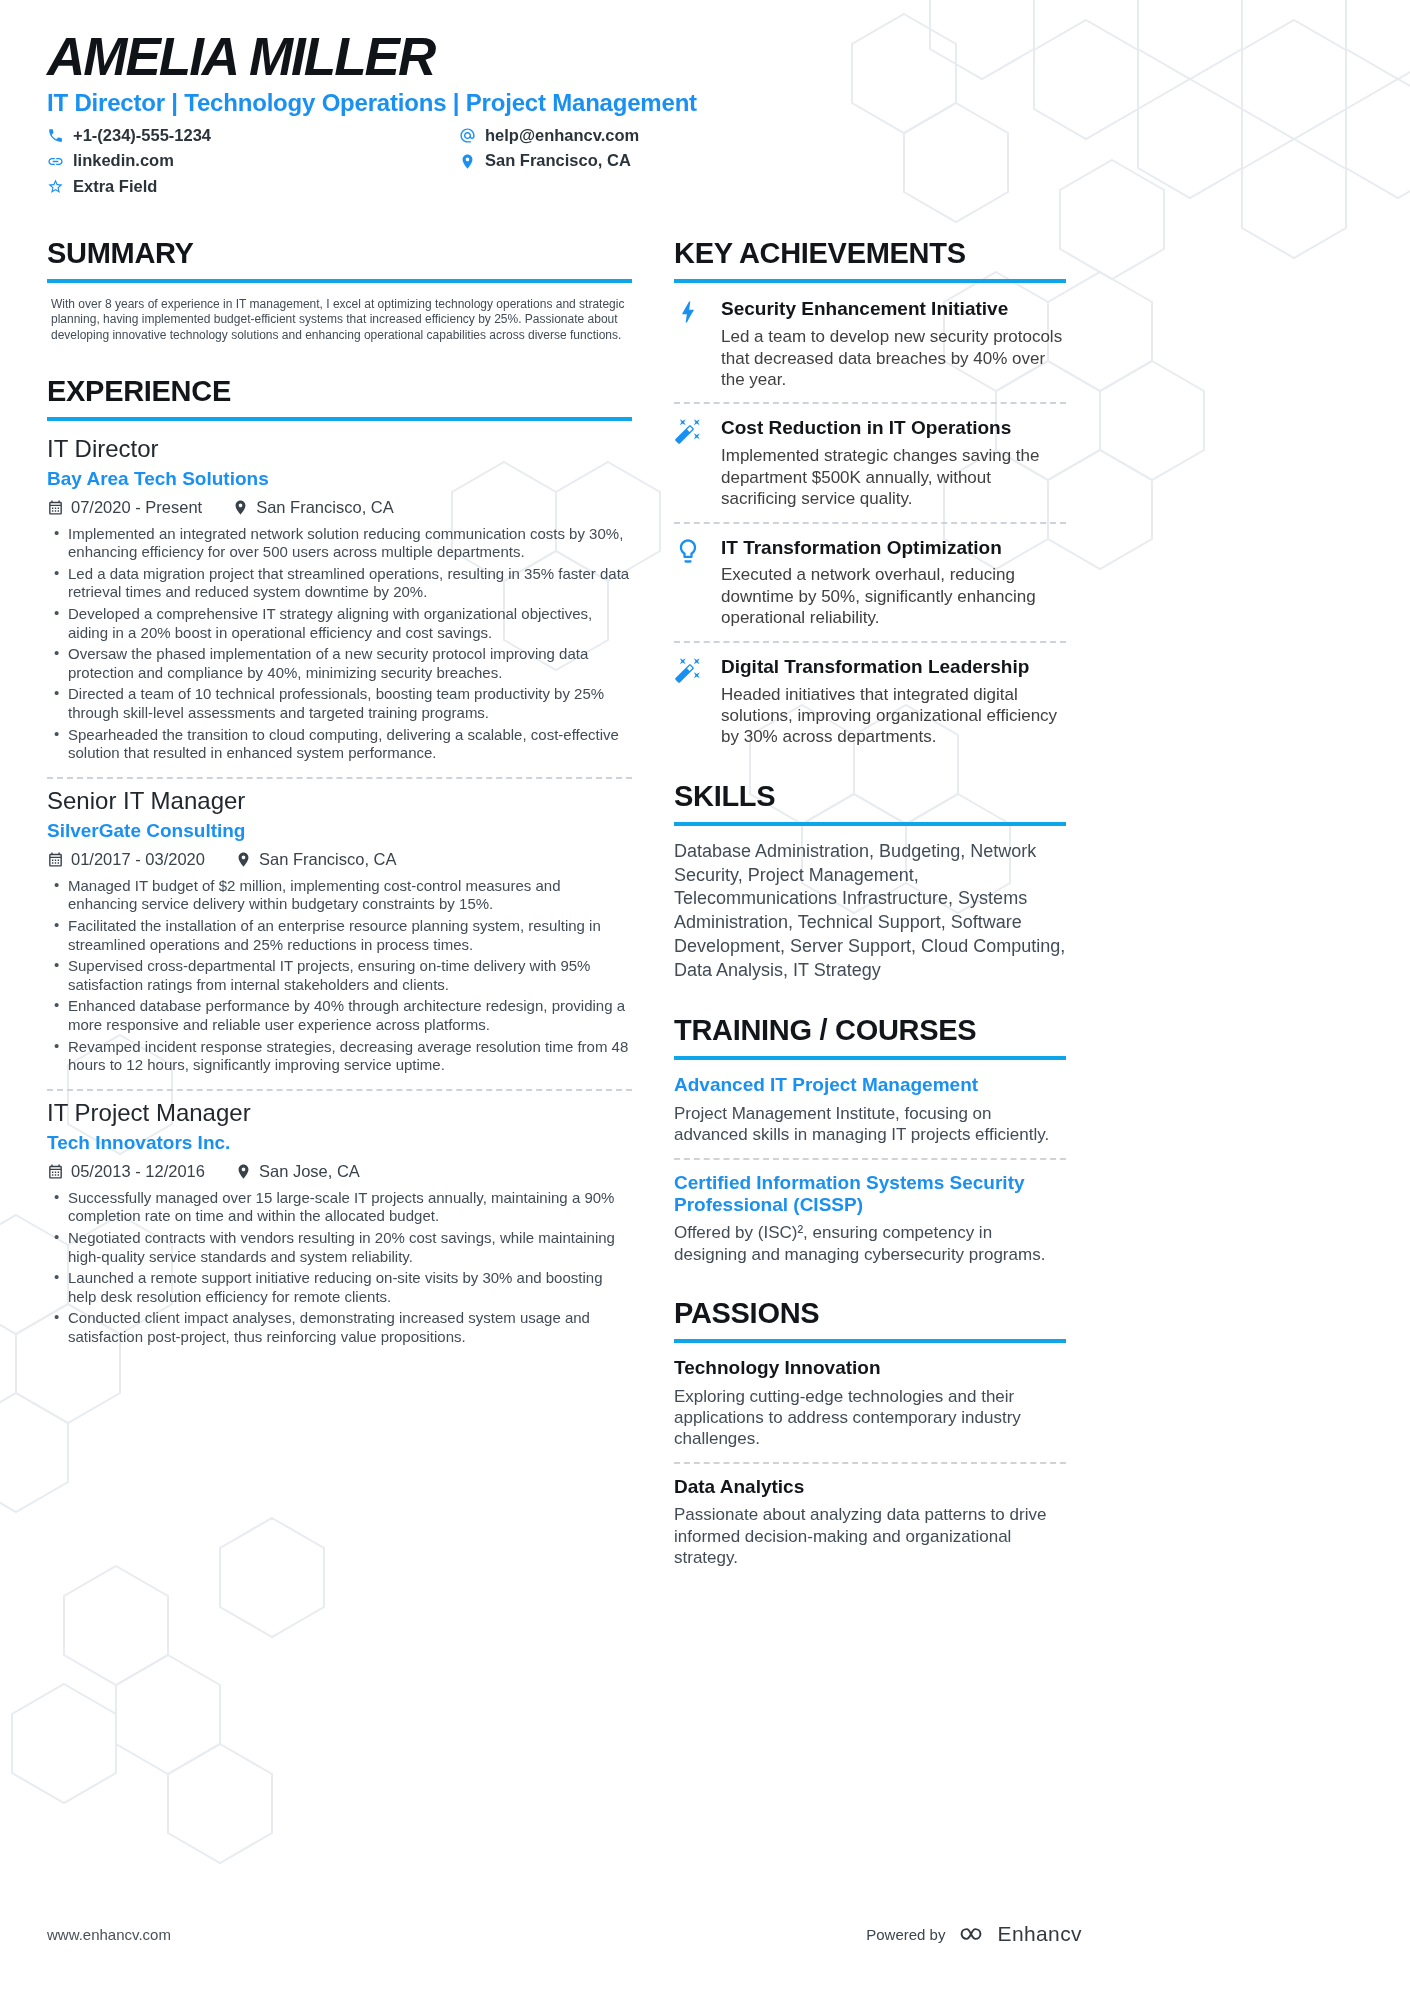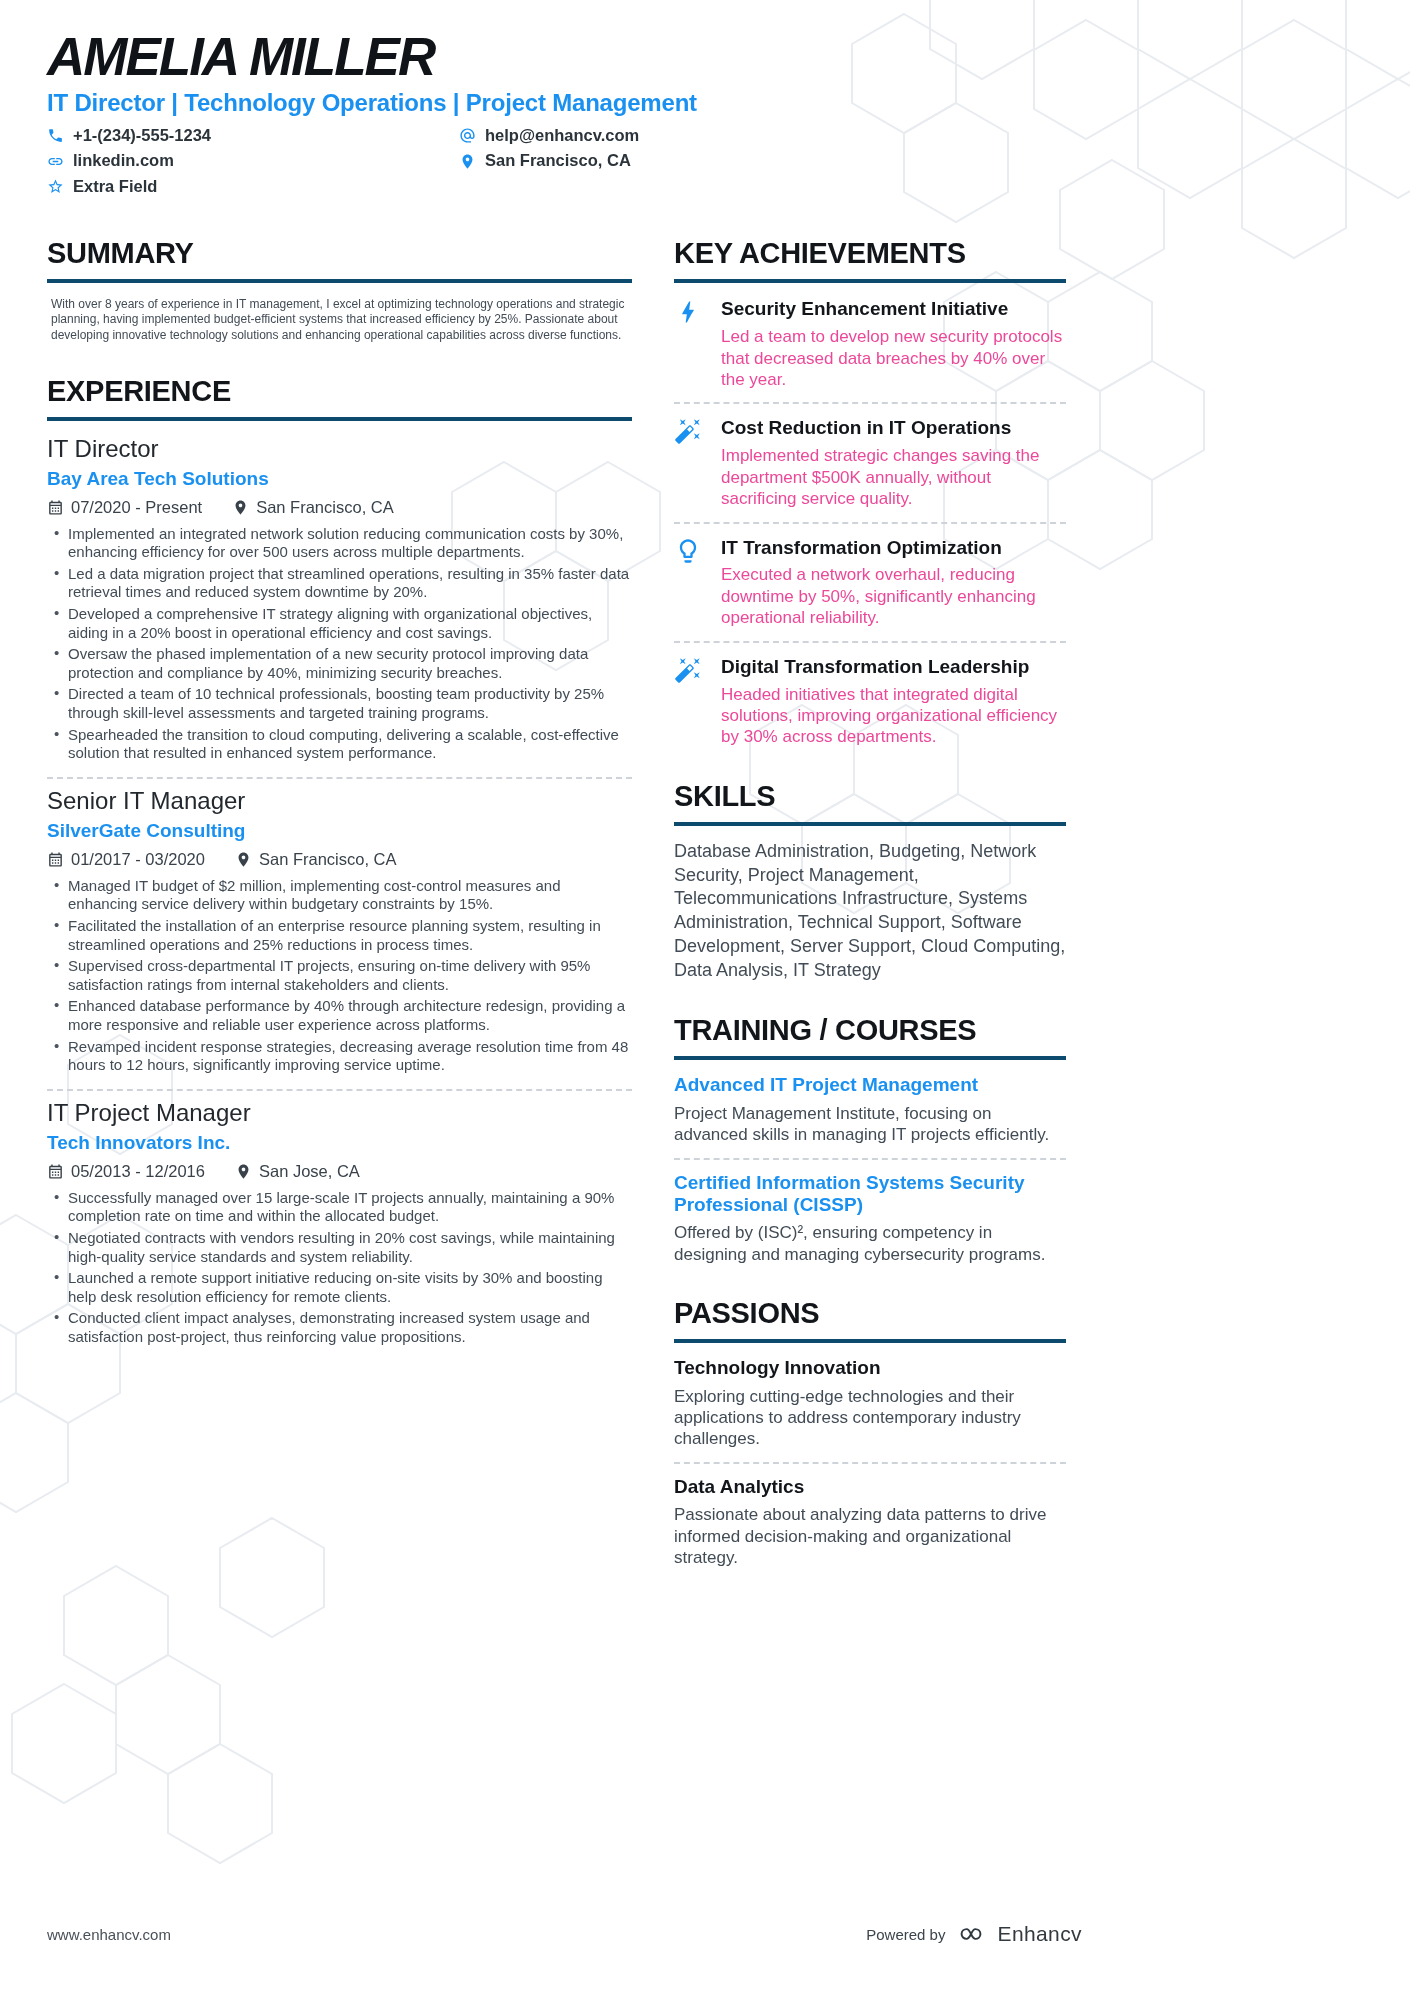--- a/index.html
+++ b/index.html
@@ -18,39 +18,39 @@
           background:#2d8ef0;display:flex;align-items:center;justify-content:center;
           font-size:47px;color:#12171c;letter-spacing:0;}
 
   
   .columns{display:flex;gap:42px;margin-top:40px;}
   .col-left{width:585px;flex:none;}
   .col-right{width:392px;flex:none;}
   .sec{margin-top:32px;}
   .sec.first{margin-top:0;}
   .sec-h{font-size:29px;font-weight:800;color:#12161a;letter-spacing:-0.3px;
-         border-bottom:4px solid #0c4a6e;padding-bottom:9px;margin:0 0 14px 0;}
+         border-bottom:4px solid #0ea5e9;padding-bottom:9px;margin:0 0 14px 0;}
   .body-text{font-size:12px;line-height:1.26;color:#424c56;margin:4px;}
 
   
   .job-title{font-size:24px;font-weight:400;color:#22282e;margin:8px 0 5px 0;}
   .job-co{font-size:19px;font-weight:700;color:#1a91f0;margin:0 0 8px 0;}
   .job-meta{display:flex;align-items:center;gap:30px;font-size:16.5px;color:#39424b;margin:0 0 8px 0;}
   .meta-item{display:flex;align-items:center;gap:7px;}
   .meta-item svg{width:17px;height:17px;color:#39424b;flex:none;}
   .bullets{list-style:none;margin:0;padding:0;font-size:15px;line-height:1.24;color:#424c56;}
   .bullets li{position:relative;padding-left:21px;margin-bottom:3px;}
   .bullets li::before{content:"•";position:absolute;left:7px;top:-1px;color:#4a545e;}
   .dashed{border:0;border-top:2px dashed #cdd3d9;margin:14px 0 6px 0;}
 
   
   .ach{display:grid;grid-template-columns:47px 1fr;align-items:start;}
   .ach-icon{grid-row:1 / span 2;width:28px;height:28px;color:#1a91f0;margin-top:1px;}
   .ach-title{grid-column:2;font-size:19px;font-weight:700;color:#12161a;margin:2px 0 6px 0;line-height:1.1;}
-  .ach-text{grid-column:2;font-size:17px;line-height:1.26;color:#ec4899;margin:0;}
+  .ach-text{grid-column:2;font-size:17px;line-height:1.26;color:#404040;margin:0;}
   .ach-div{border:0;border-top:2px dashed #cdd3d9;margin:12px 0;}
 
   .skills-text{font-size:18px;line-height:1.32;color:#424c56;margin:0;}
 
   .course-title{font-size:19px;font-weight:700;color:#1a91f0;margin:0 0 6px 0;line-height:1.18;}
   .passion-title{font-size:19px;font-weight:700;color:#12161a;margin:0 0 6px 0;line-height:1.18;}
   .item-text{font-size:17px;line-height:1.26;color:#424c56;margin:0;}
 
   
   .footer{position:absolute;z-index:1;left:47px;width:1035px;bottom:48px;

